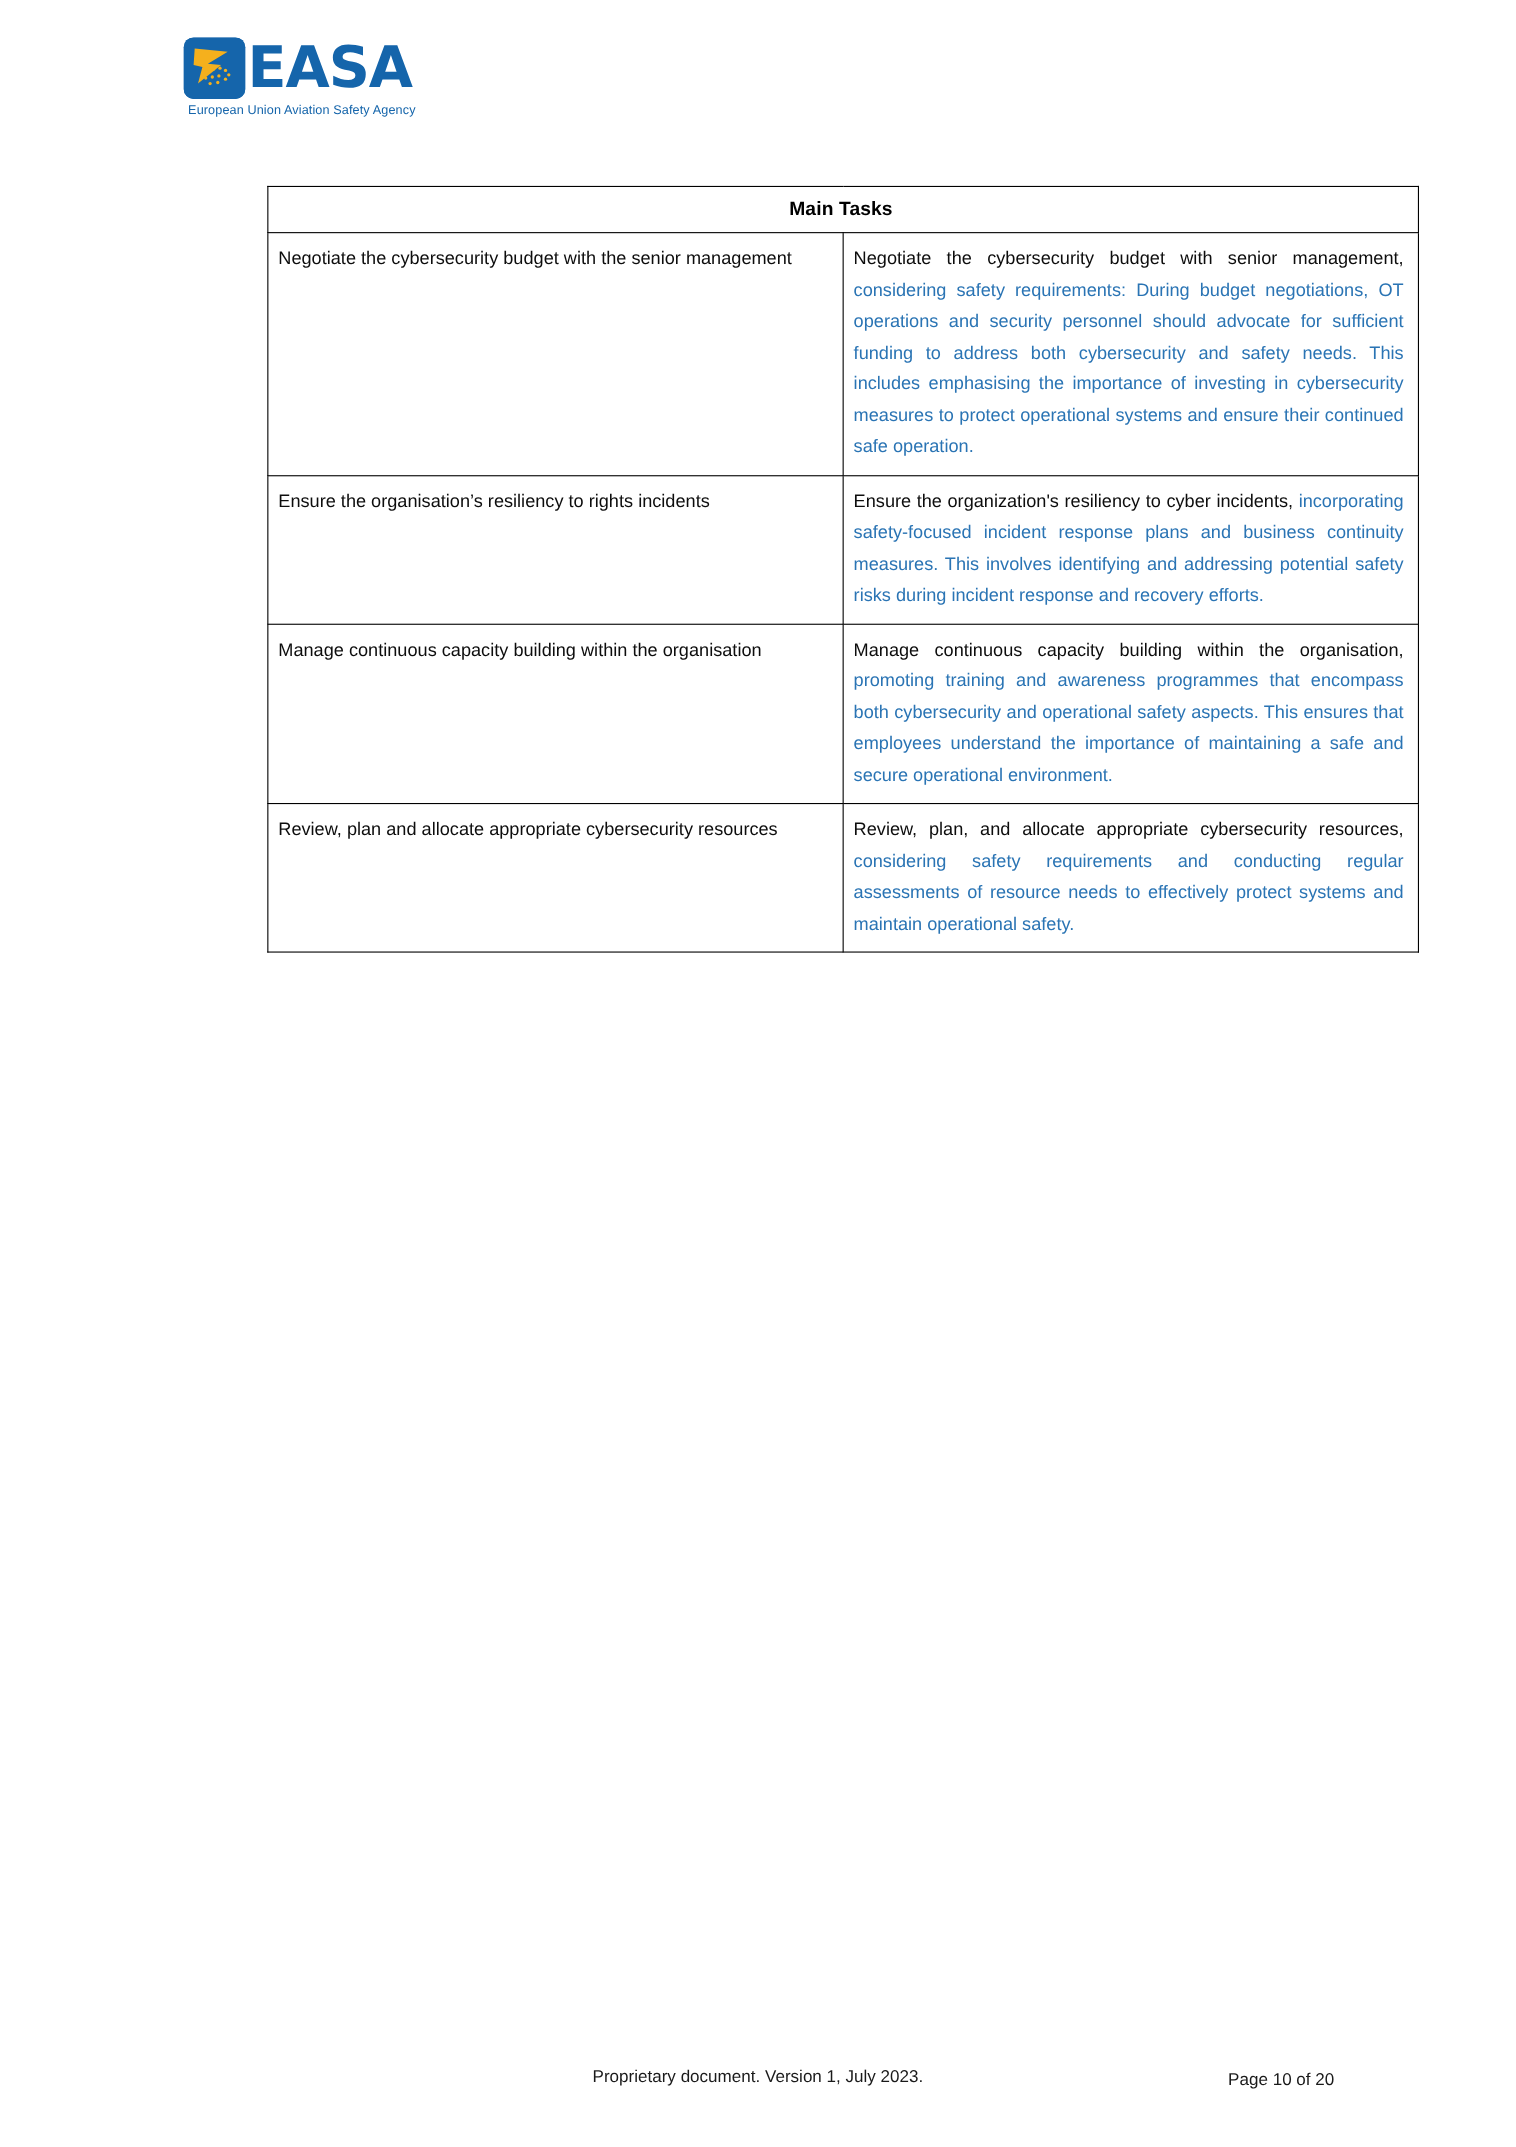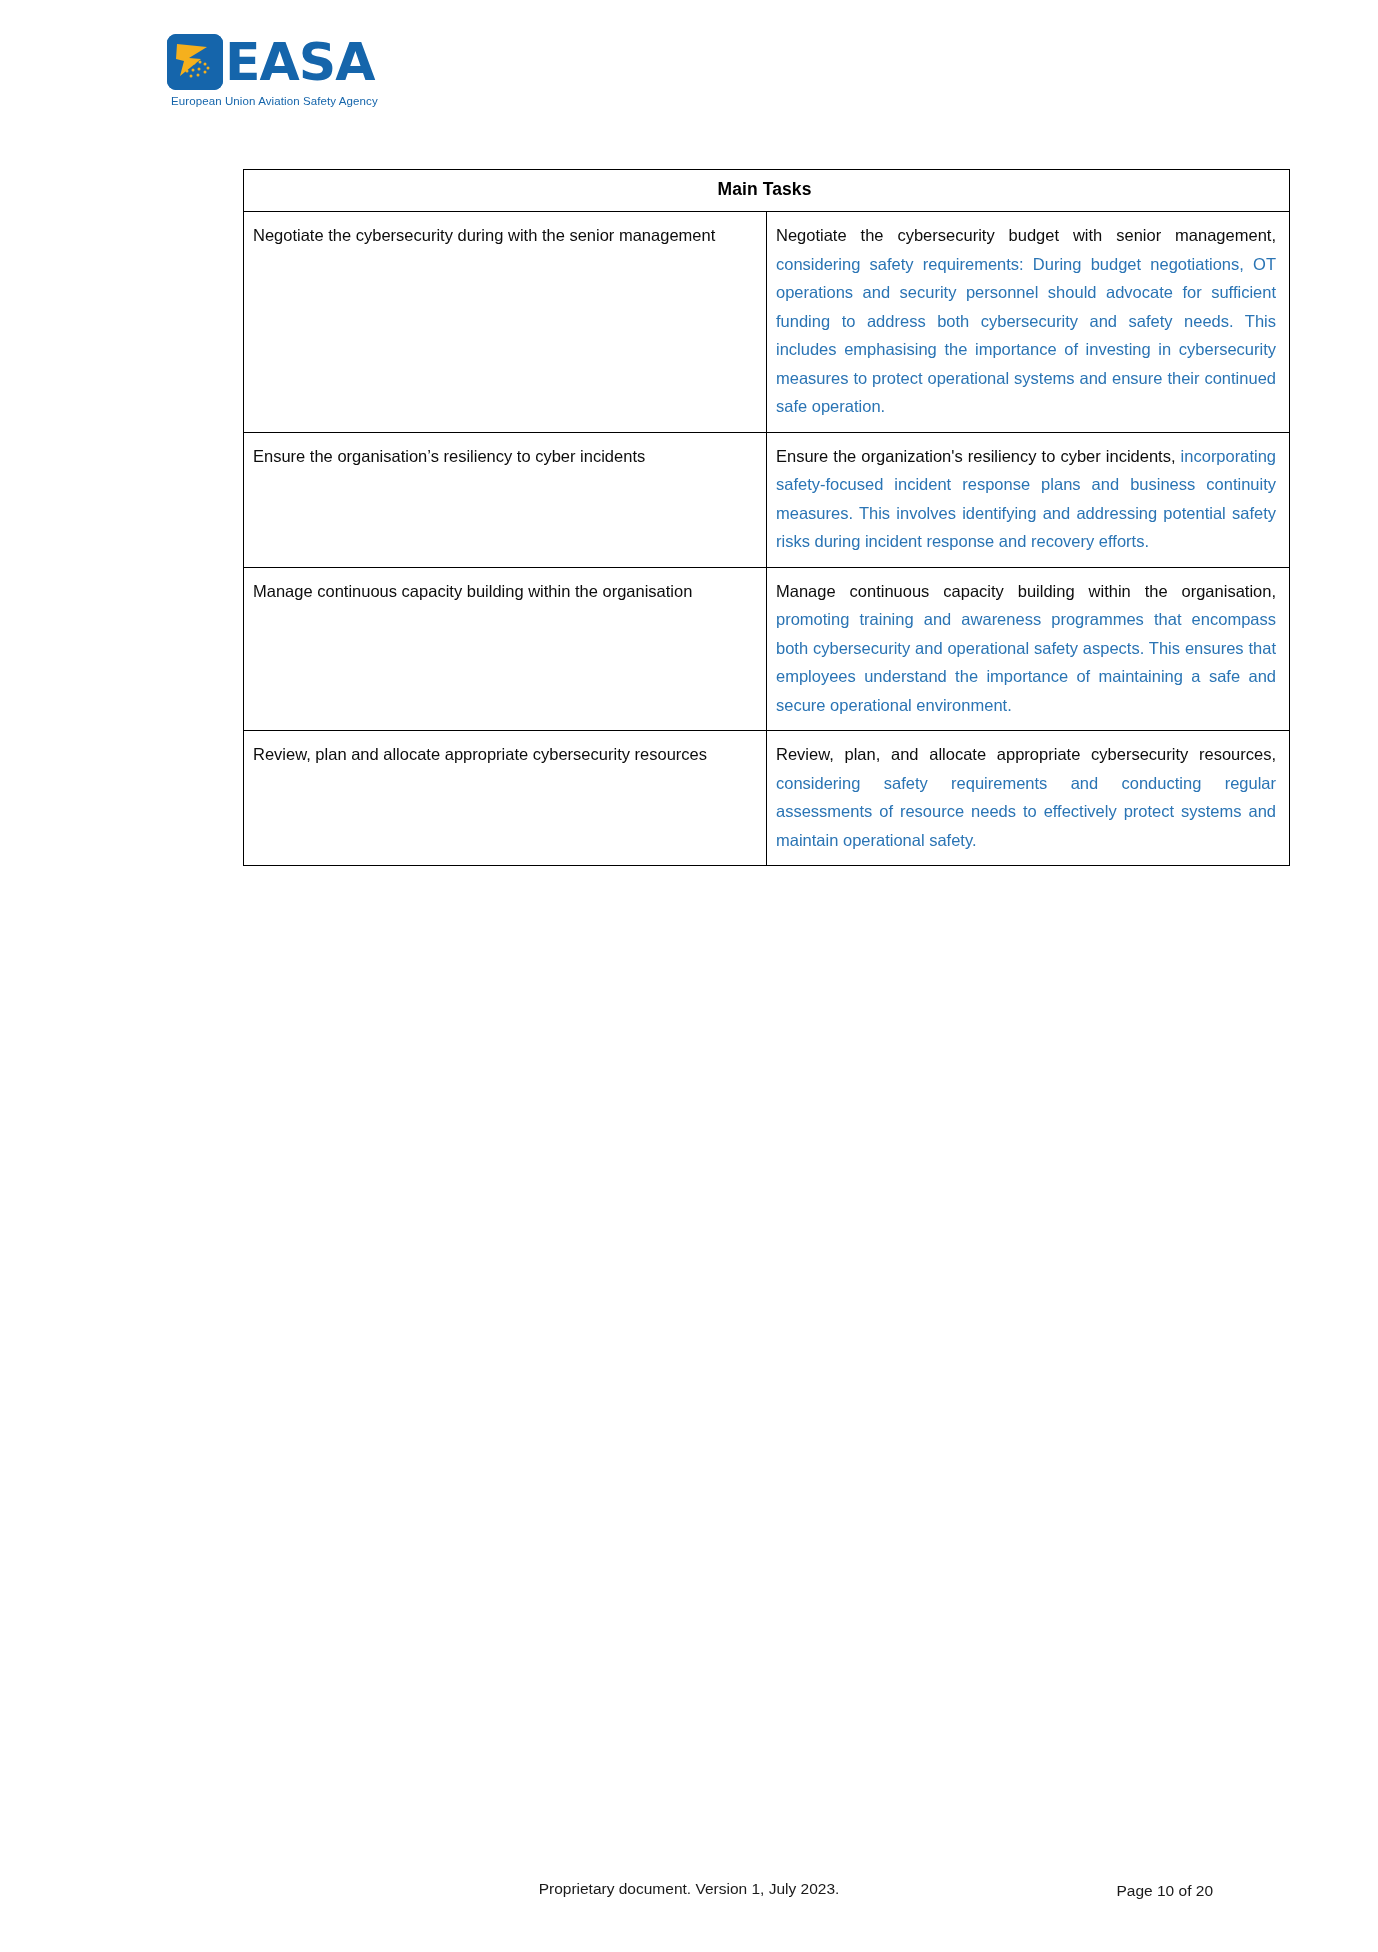--- a/index.html
+++ b/index.html
@@ -168,29 +168,29 @@
   <div class="tbl-wrap">
     <table class="main-tbl">
       <thead>
         <tr>
           <th class="title-cell" colspan="2">Main Tasks</th>
         </tr>
       </thead>
       <tbody>
         <tr>
           <td class="cell cell-left">
-            <span class="orig">Negotiate the cybersecurity during with the senior management</span>
+            <span class="orig">Negotiate the cybersecurity budget with the senior management</span>
           </td>
           <td class="cell cell-right">
             <span class="orig">Negotiate the cybersecurity budget with senior management, </span><span class="blue">considering safety requirements: During budget negotiations, OT operations and security personnel should advocate for sufficient funding to address both cybersecurity and safety needs. This includes emphasising the importance of investing in cybersecurity measures to protect operational systems and ensure their continued safe operation.</span>
           </td>
         </tr>
         <tr>
           <td class="cell cell-left">
-            <span class="orig">Ensure the organisation’s resiliency to cyber incidents</span>
+            <span class="orig">Ensure the organisation’s resiliency to rights incidents</span>
           </td>
           <td class="cell cell-right">
             <span class="orig">Ensure the organization's resiliency to cyber incidents, </span><span class="blue">incorporating safety-focused incident response plans and business continuity measures. This involves identifying and addressing potential safety risks during incident response and recovery efforts.</span>
           </td>
         </tr>
         <tr>
           <td class="cell cell-left">
             <span class="orig">Manage continuous capacity building within the organisation</span>
           </td>
           <td class="cell cell-right">

